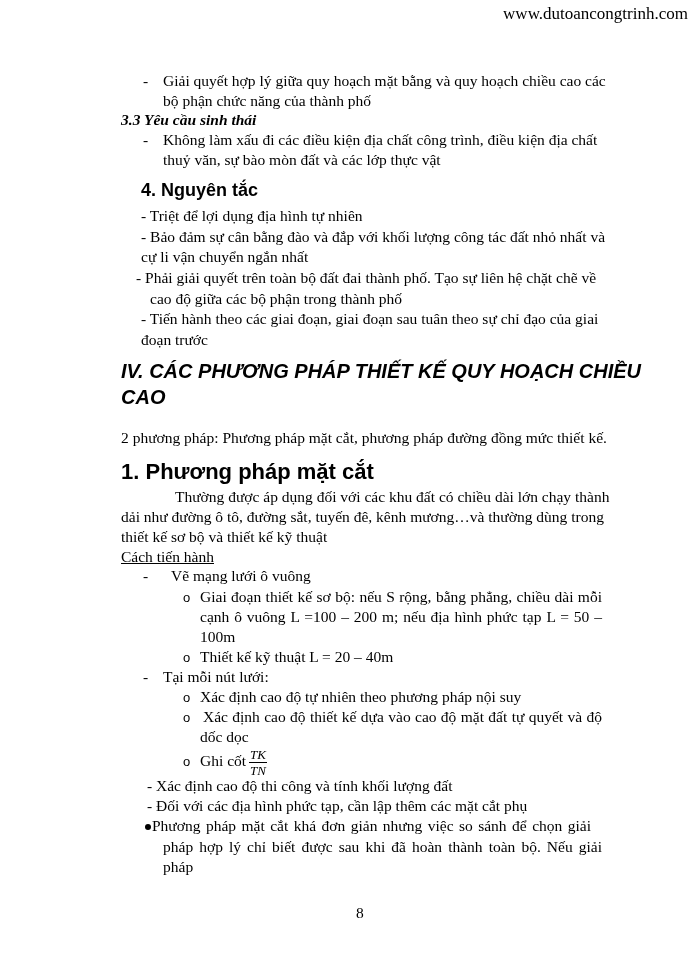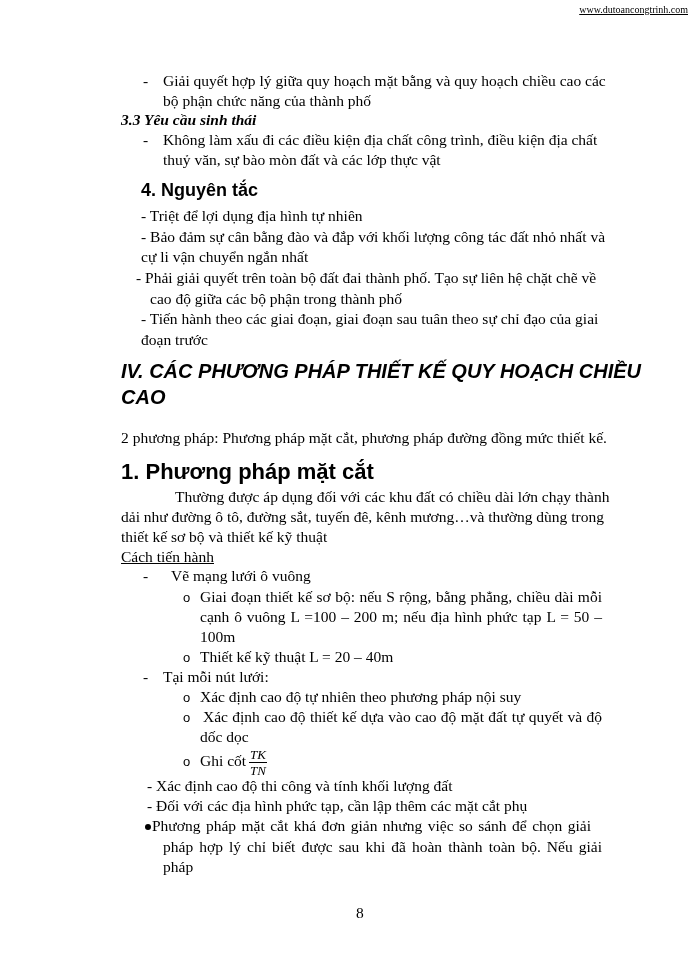--- a/index.html
+++ b/index.html
@@ -1,18 +1,18 @@
 <!DOCTYPE html>
 <html><head>
   <meta charset="utf-8">
   <style>
     html, body { margin: 0; padding: 0; background: #ffffff; }
     body { width: 700px; height: 960px; position: relative; overflow: hidden; color: #000; font-family: "Liberation Serif", serif; }
     .abs { position: absolute; }
-    .site { right: 12px; top: 4px; font-size: 10px; text-decoration: underline; }
+    .site { right: 12px; top: 4px; font-size: 17px; }
     .t { font-size: 15.5px; line-height: 20px; white-space: nowrap; }
     .h-sans { font-family: "Liberation Sans", sans-serif; font-weight: bold; }
     .italic-bold { font-style: italic; font-weight: bold; }
     .dash { position: absolute; }
     .circ { position: absolute; font-family: "Liberation Sans", sans-serif; font-size: 13px; }
     .just { text-align: justify; text-align-last: justify; white-space: normal; }
     .frac { display: inline-block; vertical-align: middle; text-align: center; font-style: italic; font-size: 13px; line-height: 15px; margin-left: 3px; }
     .frac .num { display: block; border-bottom: 1px solid #000; padding: 0 1px; }
     .frac .den { display: block; }
     .underline { text-decoration: underline; }

